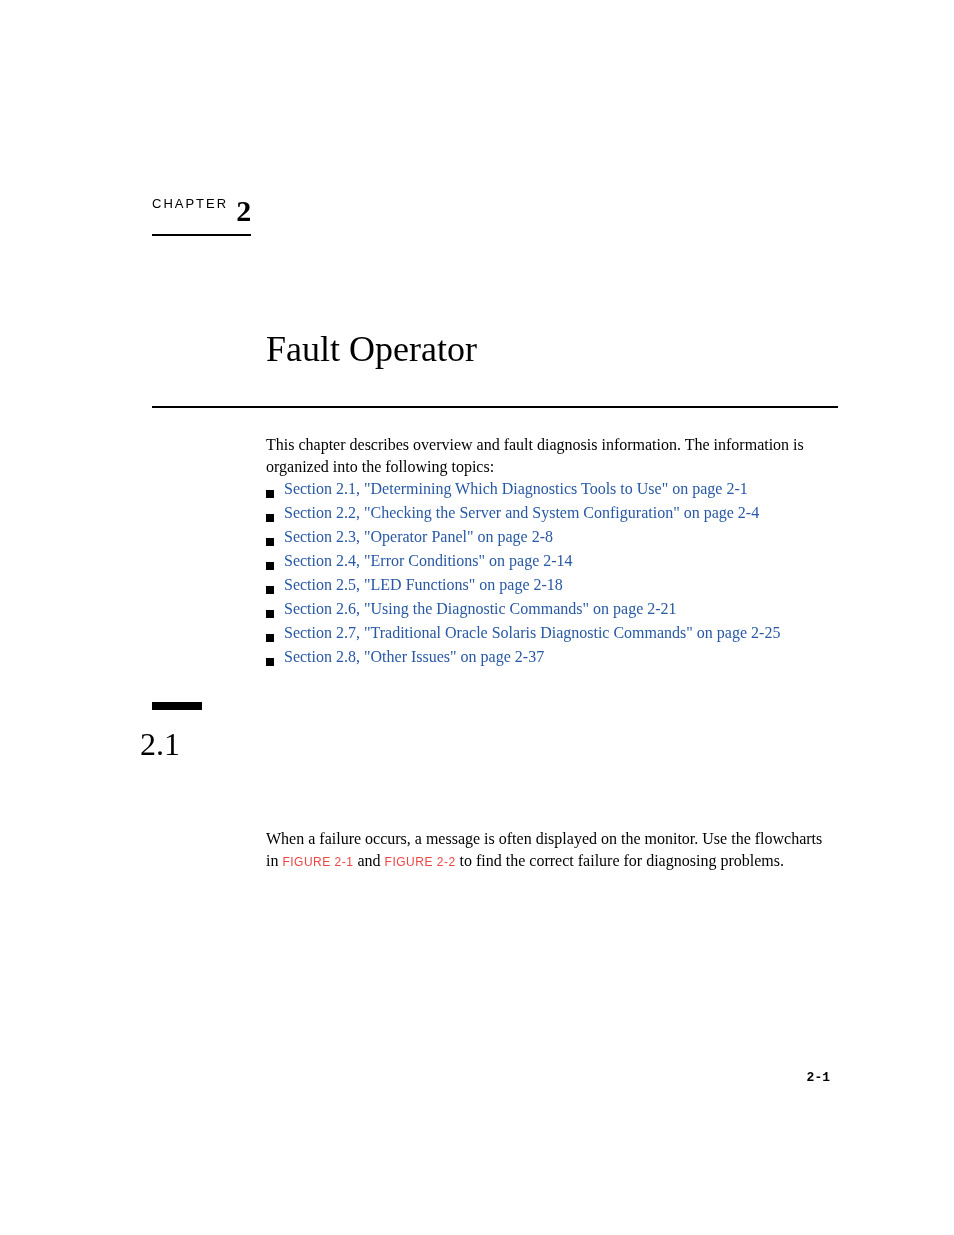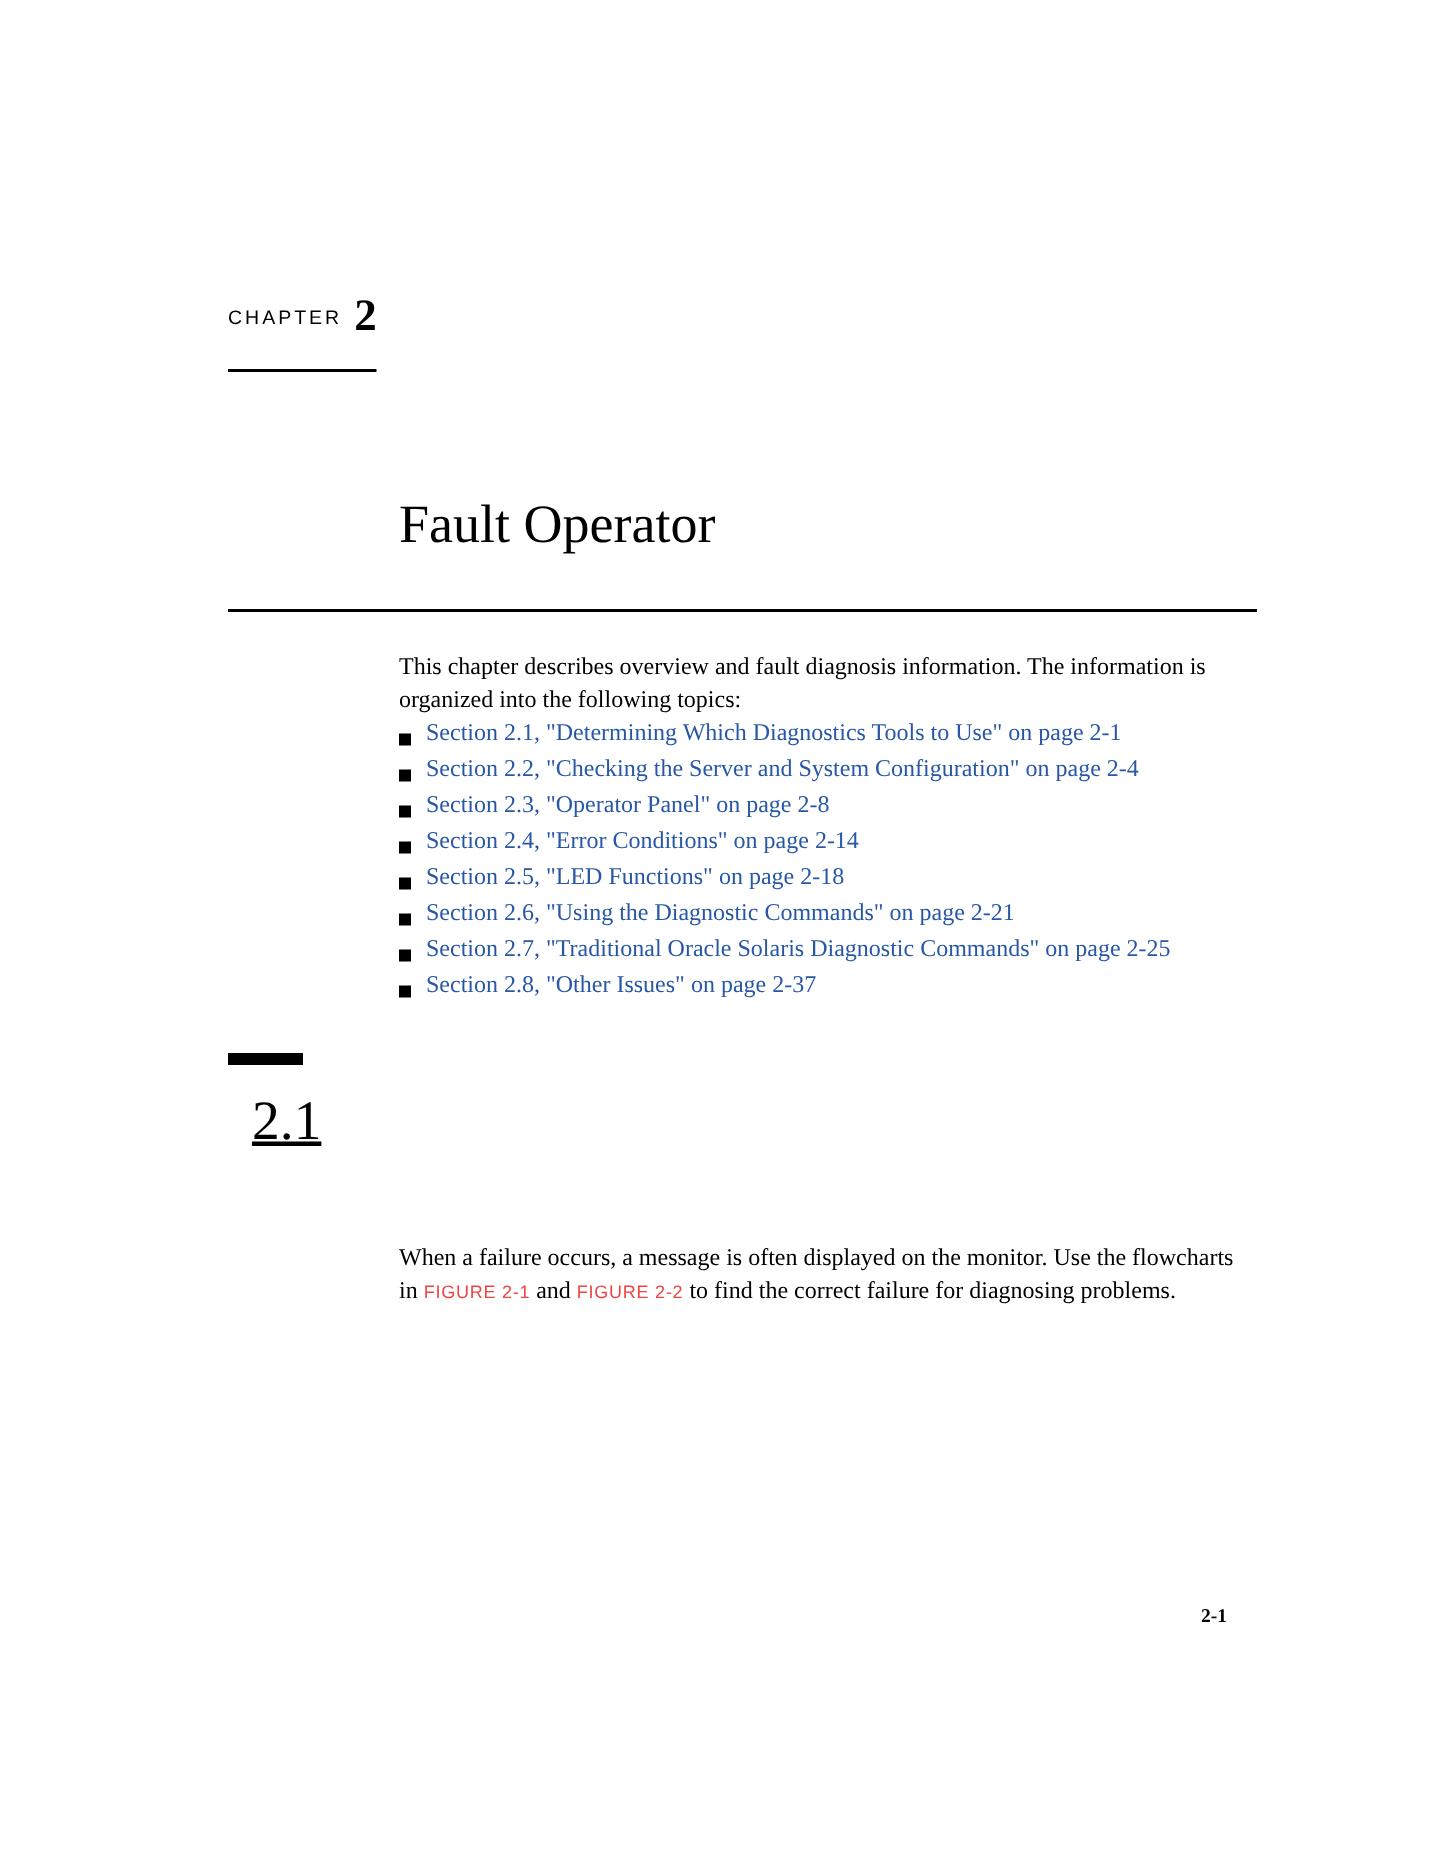--- a/index.html
+++ b/index.html
@@ -16,23 +16,23 @@
   .page {
     position: relative;
     width: 100%;
     height: 100%;
   }
   .chapter-header {
     position: absolute;
     top: 196px;
     left: 152px;
     display: flex;
-    align-items: center;
+    align-items: flex-start;
     border-bottom: 2px solid #000;
-    padding-bottom: 20px;
+    padding-bottom: 8px;
   }
   .chapter-label {
     font-family: Arial, Helvetica, sans-serif;
     font-size: 13px;
     letter-spacing: 2px;
     font-weight: 400;
     margin-right: 8px;
   }
   .chapter-number {
     font-family: "Palatino Linotype", Palatino, Georgia, serif;
@@ -92,24 +92,23 @@
     position: absolute;
     top: 702px;
     left: 152px;
     width: 50px;
     height: 8px;
     background: #000;
   }
   .section-number {
     position: absolute;
     top: 726px;
-    left: 168px;
-    font-size: 37px;
-    font-weight: 400;
-    text-decoration: underline;
+    left: 140px;
+    font-size: 32px;
+    font-weight: 400;
   }
   .section-title {
     position: absolute;
     top: 726px;
     left: 266px;
     width: 572px;
     font-size: 32px;
     font-weight: 400;
     line-height: 1.25;
   }
@@ -123,22 +122,22 @@
   }
   .figure-link {
     color: #ef4444;
     font-family: Arial, Helvetica, sans-serif;
     font-size: 12px;
     letter-spacing: 0.5px;
   }
   .page-number {
     position: absolute;
     bottom: 150px;
-    right: 136px;
-    font-family: Liberation Serif, serif;
+    right: 124px;
+    font-family: Liberation Mono, monospace;
     font-size: 13px;
     font-weight: bold;
   }
 </style>
 </head>
 <body>
 
 <div class="page">
 
   <div class="chapter-header">

